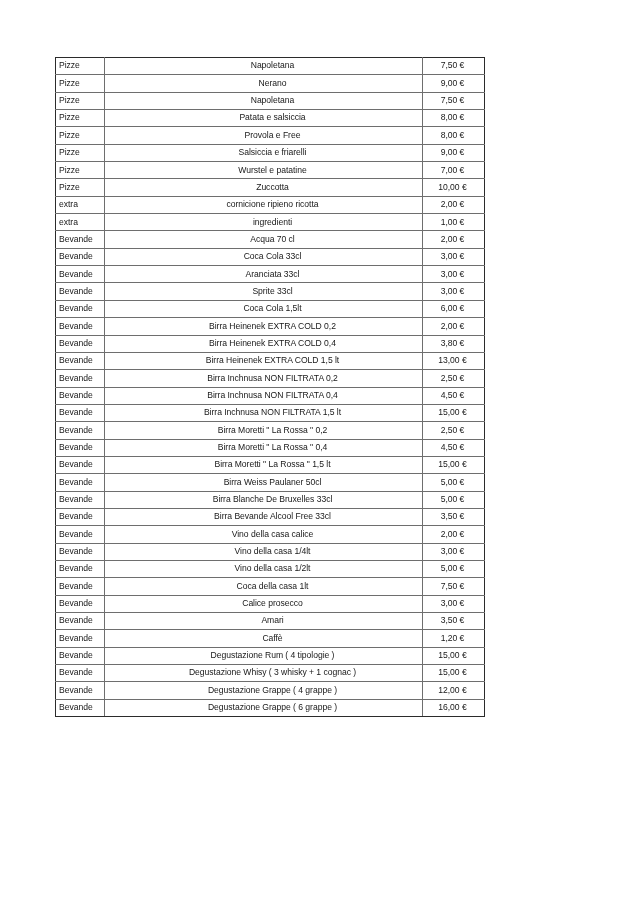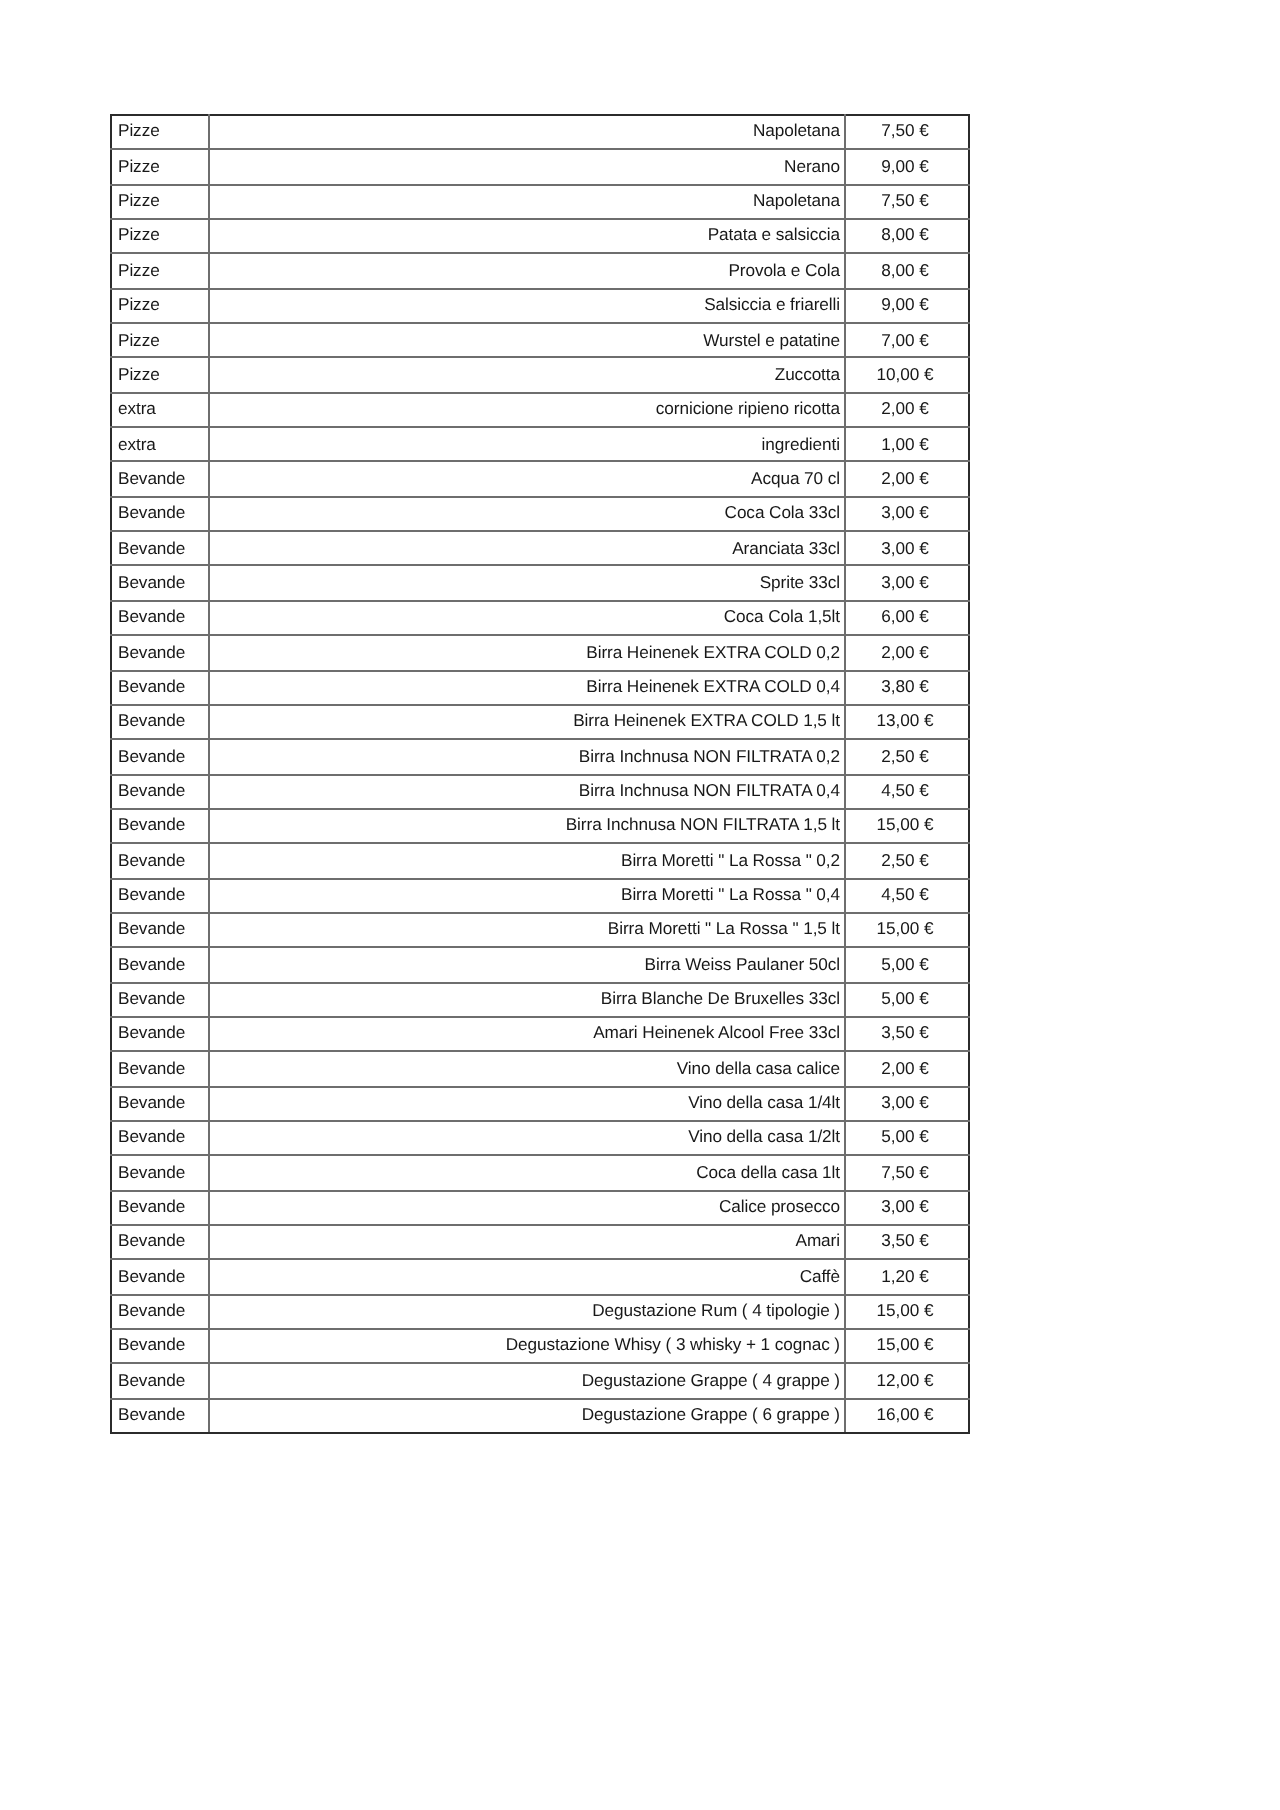--- a/index.html
+++ b/index.html
@@ -49,21 +49,21 @@
     vertical-align: middle;
     white-space: nowrap;
     overflow: hidden;
     letter-spacing: -0.04px;
   }
   table.price-table td.cat {
     border-left: 1px solid #2b2b2b;
     text-align: left;
   }
   table.price-table td.item {
-    text-align: right;
+    text-align: center;
     padding-left: 20px;
   }
   table.price-table td.price {
     text-align: center;
     border-right: 1px solid #2b2b2b;
     padding-right: 5px;
   }
   table.price-table tr:first-child td {
     border-top: 1px solid #2b2b2b;
   }
@@ -98,21 +98,21 @@
             <td class="item">Napoletana</td>
             <td class="price">7,50 €</td>
           </tr>
           <tr>
             <td class="cat">Pizze</td>
             <td class="item">Patata e salsiccia</td>
             <td class="price">8,00 €</td>
           </tr>
           <tr>
             <td class="cat">Pizze</td>
-            <td class="item">Provola e Cola</td>
+            <td class="item">Provola e Free</td>
             <td class="price">8,00 €</td>
           </tr>
           <tr>
             <td class="cat">Pizze</td>
             <td class="item">Salsiccia e friarelli</td>
             <td class="price">9,00 €</td>
           </tr>
           <tr>
             <td class="cat">Pizze</td>
             <td class="item">Wurstel e patatine</td>
@@ -208,21 +208,21 @@
             <td class="item">Birra Weiss Paulaner 50cl</td>
             <td class="price">5,00 €</td>
           </tr>
           <tr>
             <td class="cat">Bevande</td>
             <td class="item">Birra Blanche De Bruxelles 33cl</td>
             <td class="price">5,00 €</td>
           </tr>
           <tr>
             <td class="cat">Bevande</td>
-            <td class="item">Amari Heinenek Alcool Free 33cl</td>
+            <td class="item">Birra Bevande Alcool Free 33cl</td>
             <td class="price">3,50 €</td>
           </tr>
           <tr>
             <td class="cat">Bevande</td>
             <td class="item">Vino della casa calice</td>
             <td class="price">2,00 €</td>
           </tr>
           <tr>
             <td class="cat">Bevande</td>
             <td class="item">Vino della casa 1/4lt</td>

